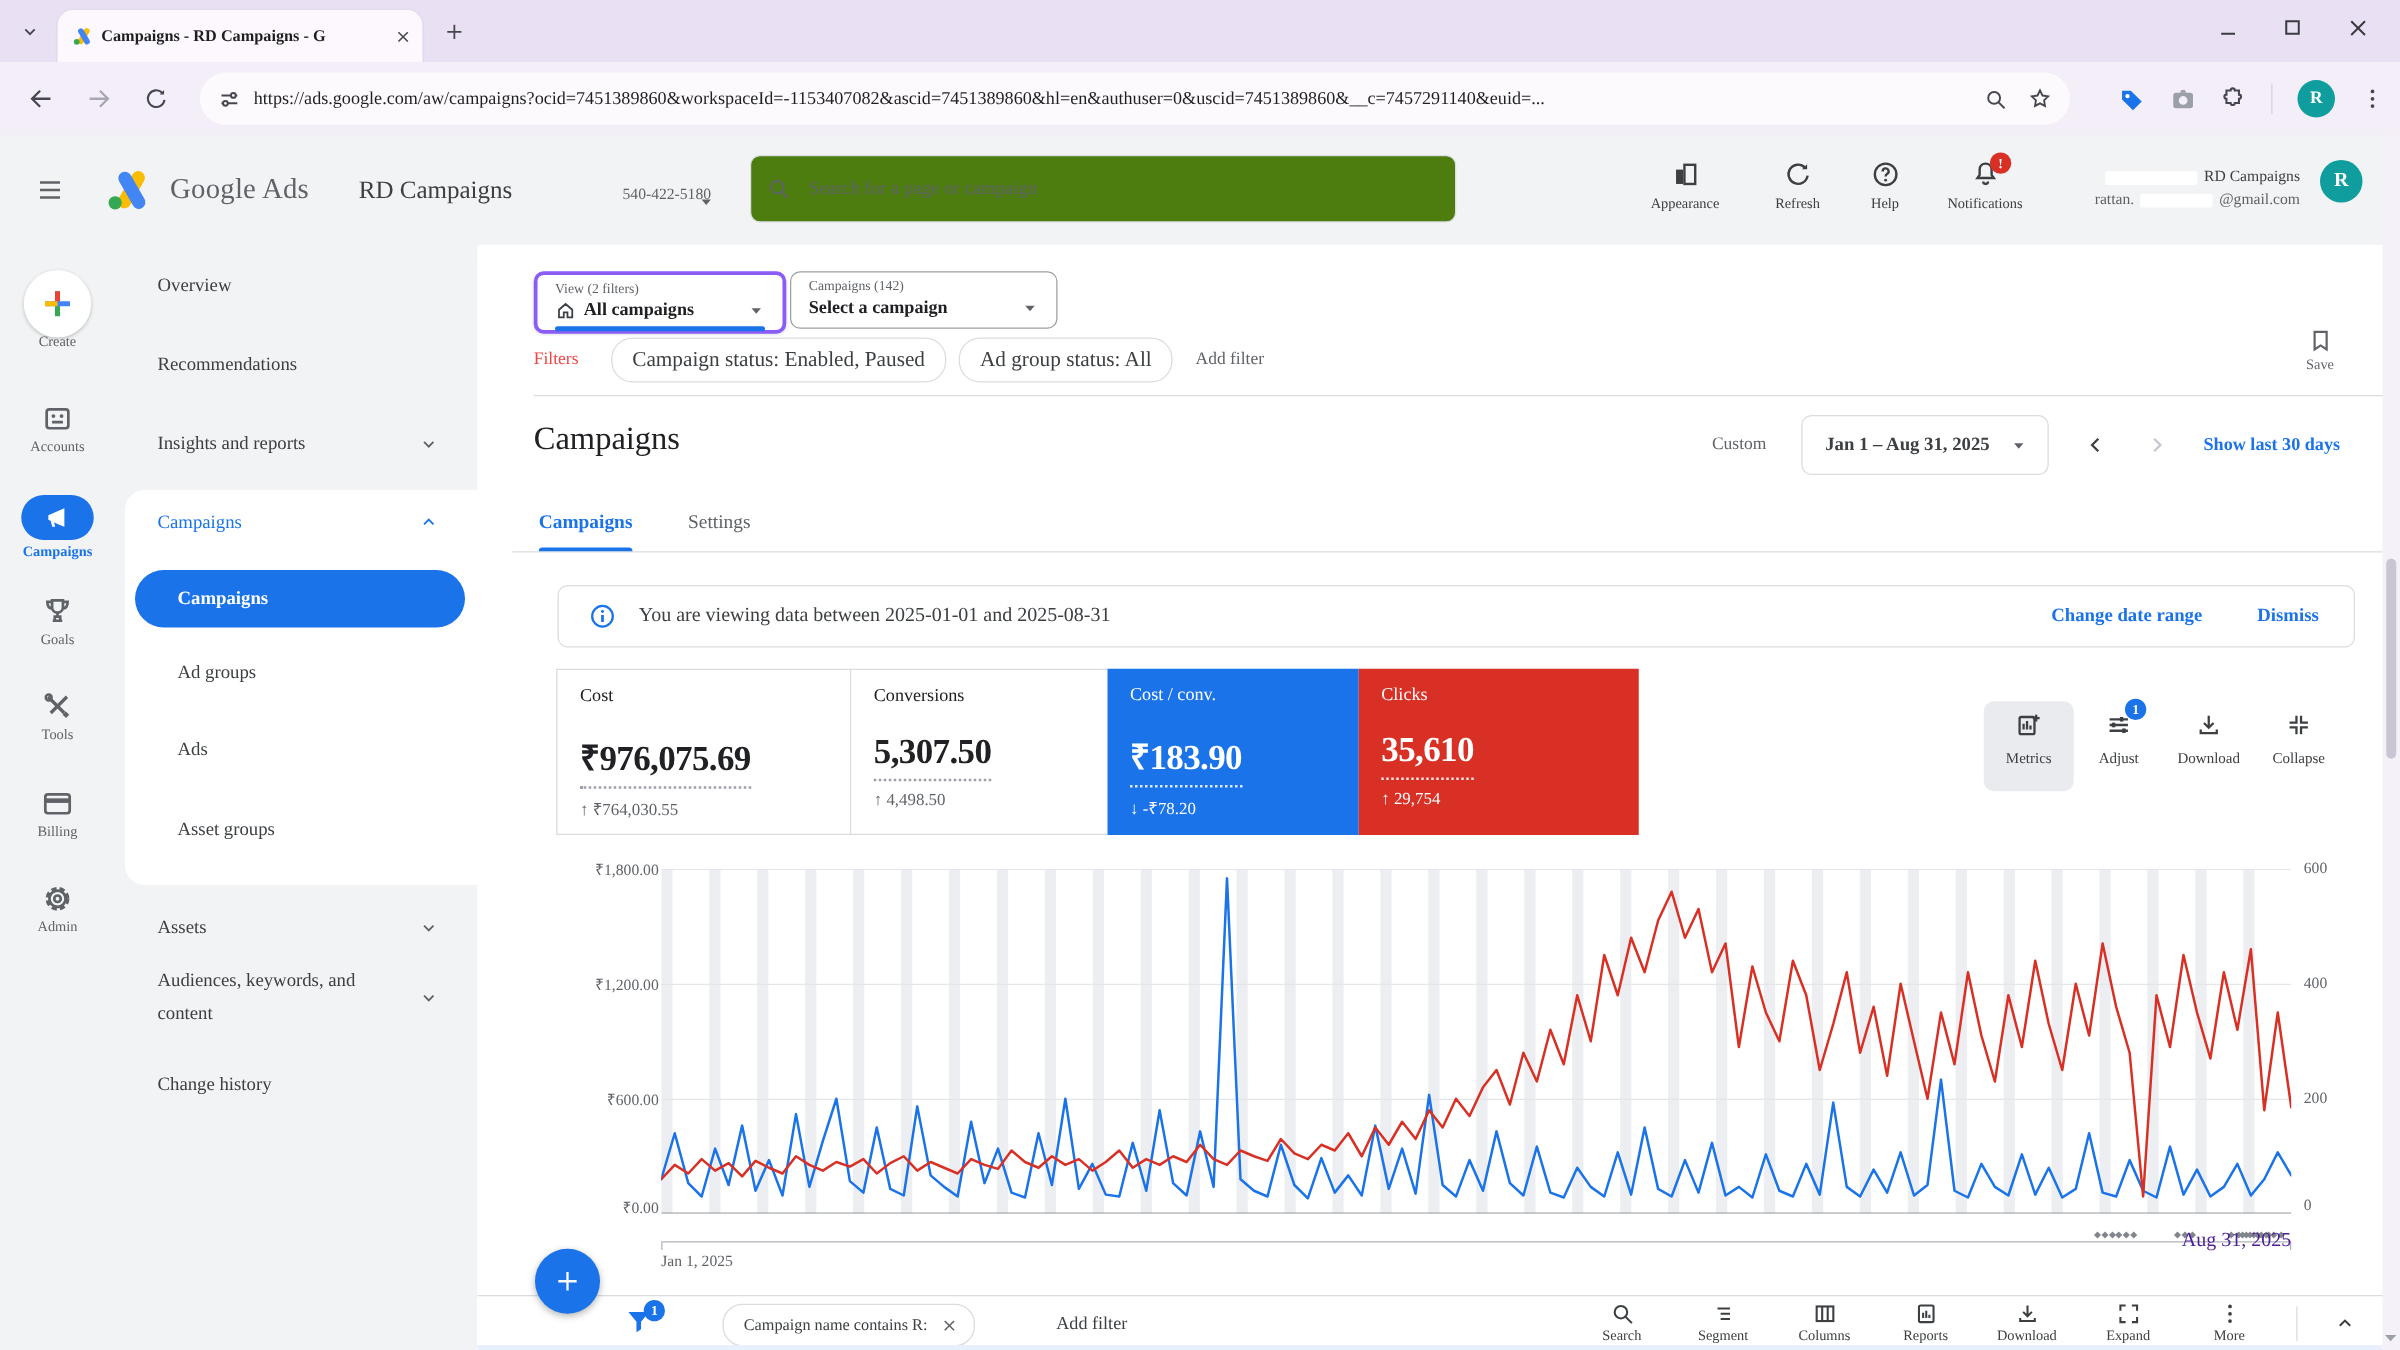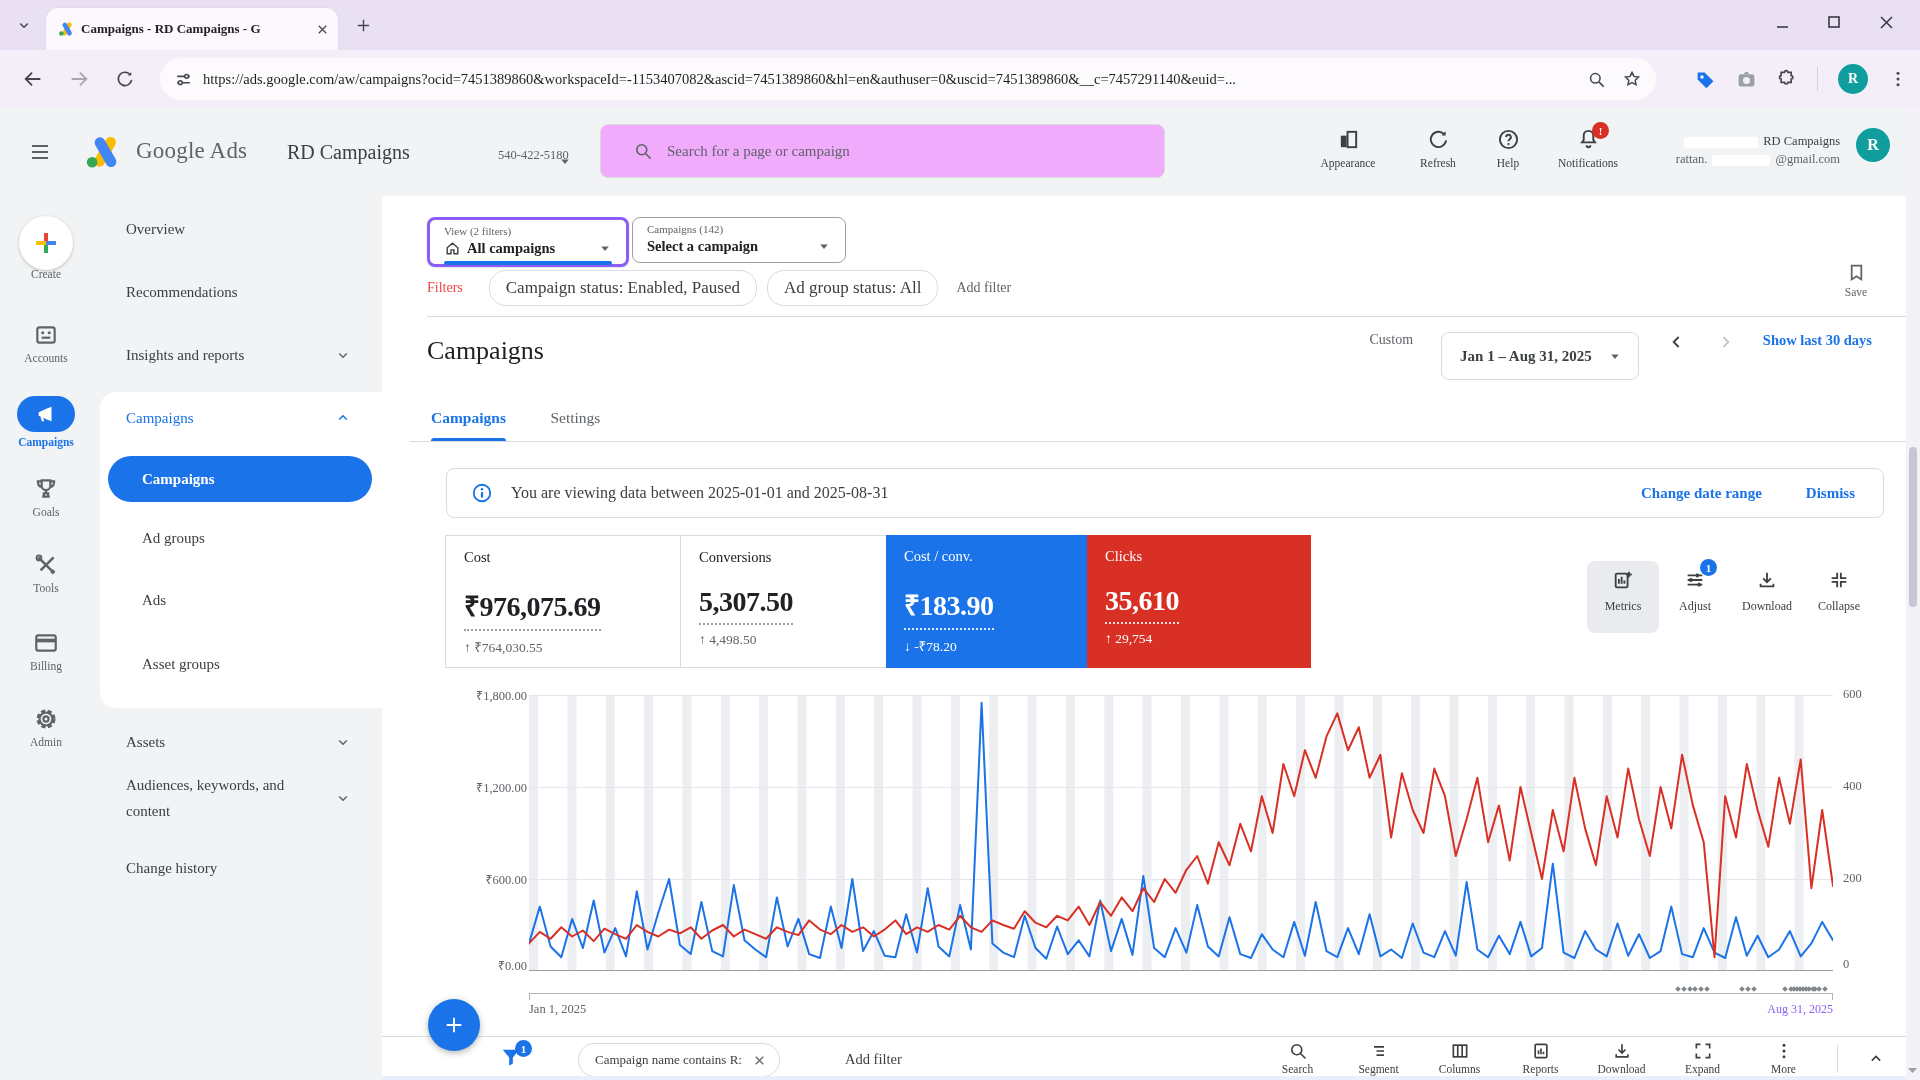--- a/index.html
+++ b/index.html
@@ -33,22 +33,22 @@
     display:flex;align-items:center;justify-content:center;font-size:14px;font-weight:bold}
 
   
   #appheader{position:absolute;left:0;top:108px;right:0;height:88px;background:#f1f3f4}
   #hamburger{position:absolute;left:28px;top:32px;color:#5f6368}
   #ads-logo{position:absolute;left:84px;top:26px}
   #product-name{position:absolute;left:136px;top:30px;font-size:23px;color:#5f6368;letter-spacing:.2px}
   #acct-name{position:absolute;left:287px;top:33px;font-size:20px;color:#3c4043}
   #acct-id{position:absolute;left:498px;top:40px;font-size:12.5px;color:#5f6368}
   #acct-caret{position:absolute;left:556px;top:44px;color:#5f6368}
-  #global-search{position:absolute;left:600px;top:16px;width:565px;height:54px;background:#f0abfc;
-    border:1px solid #dadce0;border-radius:8px;box-sizing:border-box;display:flex;align-items:center;padding:0 32px}
+  #global-search{position:absolute;left:600px;top:16px;width:565px;height:54px;background:#4d7c0f;
+    border:1px solid #dadce0;border-radius:8px;box-sizing:border-box;display:flex;align-items:center;padding:0 12px}
   #global-search input{border:none;outline:none;font-size:15px;color:#202124;flex:1;margin-left:12px;
     font-family:inherit;background:transparent}
   #global-search input::placeholder{color:#5f6368}
   .hdr-action{position:absolute;top:20px;width:86px;text-align:center;color:#3c4043}
   .hdr-action svg{margin:0 auto}
   .hdr-action .lbl{font-size:11.5px;margin-top:6px;color:#3c4043}
   .badge-red{position:absolute;width:17px;height:17px;border-radius:50%;background:#d93025;color:#fff;
     font-size:11px;font-weight:bold;display:flex;align-items:center;justify-content:center}
   #acct-block{position:absolute;right:80px;top:24px;text-align:right;line-height:18px}
   #acct-block .l1{font-size:12.5px;color:#3c4043}
@@ -101,21 +101,21 @@
 
   #filters-row{position:absolute;left:45px;top:74px;height:36px;display:flex;align-items:center}
   #filters-label{font-size:14px;color:#ef4444;margin-right:26px}
   .chip{height:34px;border:1px solid #dadce0;border-radius:17px;display:flex;align-items:center;
     padding:0 16px;font-size:17px;color:#3c4043;margin-right:10px;background:#fff}
   #add-filter-top{font-size:14px;color:#5f6368;margin-left:8px}
 
   #divider1{position:absolute;left:45px;right:0;top:120px;height:1px;background:#dadce0}
 
   #page-title{position:absolute;left:45px;top:140px;font-size:26px;color:#202124}
-  #date-row{position:absolute;right:48px;top:136px;height:48px;display:flex;gap:28px}
+  #date-row{position:absolute;right:48px;top:136px;height:48px;display:flex;align-items:center;gap:28px}
   #custom-label{font-size:14px;color:#5f6368}
   #date-box{height:46px;border:1px solid #dadce0;border-radius:8px;display:flex;align-items:center;
     padding:0 14px 0 18px;gap:14px;background:#fff}
   #date-box .txt{font-size:15px;font-weight:bold;color:#3c4043}
   .nav-chev{color:#3c4043}
   .nav-chev.disabled{color:#c4c7cb}
   #show-last{font-size:14.5px;color:var(--accent,#1a73e8);font-weight:bold}
 
   #tabs-row{position:absolute;left:28px;right:0;top:199px;height:46px;border-bottom:1px solid #dadce0}
   .tab-item{position:relative;display:inline-block;height:46px;line-height:46px;margin-left:21px;margin-right:20px;
@@ -154,21 +154,21 @@
   .ytick{position:absolute;left:60px;width:85px;text-align:right;font-size:12.5px;color:#5f6368}
   .ytick-r{position:absolute;left:1461px;font-size:12.5px;color:#5f6368}
   #plot{position:absolute;left:147px;top:499px;width:1304px;height:276px}
   #chart-markers{position:absolute;left:147px;top:783px;width:1304px;height:10px}
   .mk{position:absolute;top:0}
   .mk i{display:inline-block;width:4px;height:4px;background:#80868b;transform:rotate(45deg);margin:0 1px}
   #bracket{position:absolute;left:147px;top:797px;width:1304px;height:8px;border-top:1px solid #b0b4b9}
   #bracket::before,#bracket::after{content:'';position:absolute;top:0;width:1px;height:6px;background:#b0b4b9}
   #bracket::before{left:0}#bracket::after{right:0}
   #xlab-left{position:absolute;left:147px;top:806px;font-size:12.5px;color:#5f6368}
-  #xlab-right{position:absolute;right:87px;top:806px;font-size:12px;color:#8b5cf6}
+  #xlab-right{position:absolute;right:87px;top:788px;font-size:16px;color:#4c1d95}
 
   
   #footer{position:absolute;left:382px;right:0;top:1036px;height:44px;background:#fff;border-top:1px solid #dadce0}
   #footer-funnel{position:absolute;left:118px;top:9px;color:var(--accent,#1a73e8)}
   #footer-funnel .badge-blue{top:-6px;right:-10px}
   #footer-chip{position:absolute;left:196px;top:6px;height:32px;border:1px solid #dadce0;border-radius:16px;
     display:flex;align-items:center;padding:0 12px 0 16px;font-size:13px;color:#3c4043;background:#fff}
   #footer-chip .x{margin-left:10px;color:#5f6368}
   #footer-addfilter{position:absolute;left:463px;top:0;height:44px;line-height:44px;font-size:14.5px;color:#3c4043}
   #footer-actions{position:absolute;right:96px;top:0;height:44px;display:flex}

